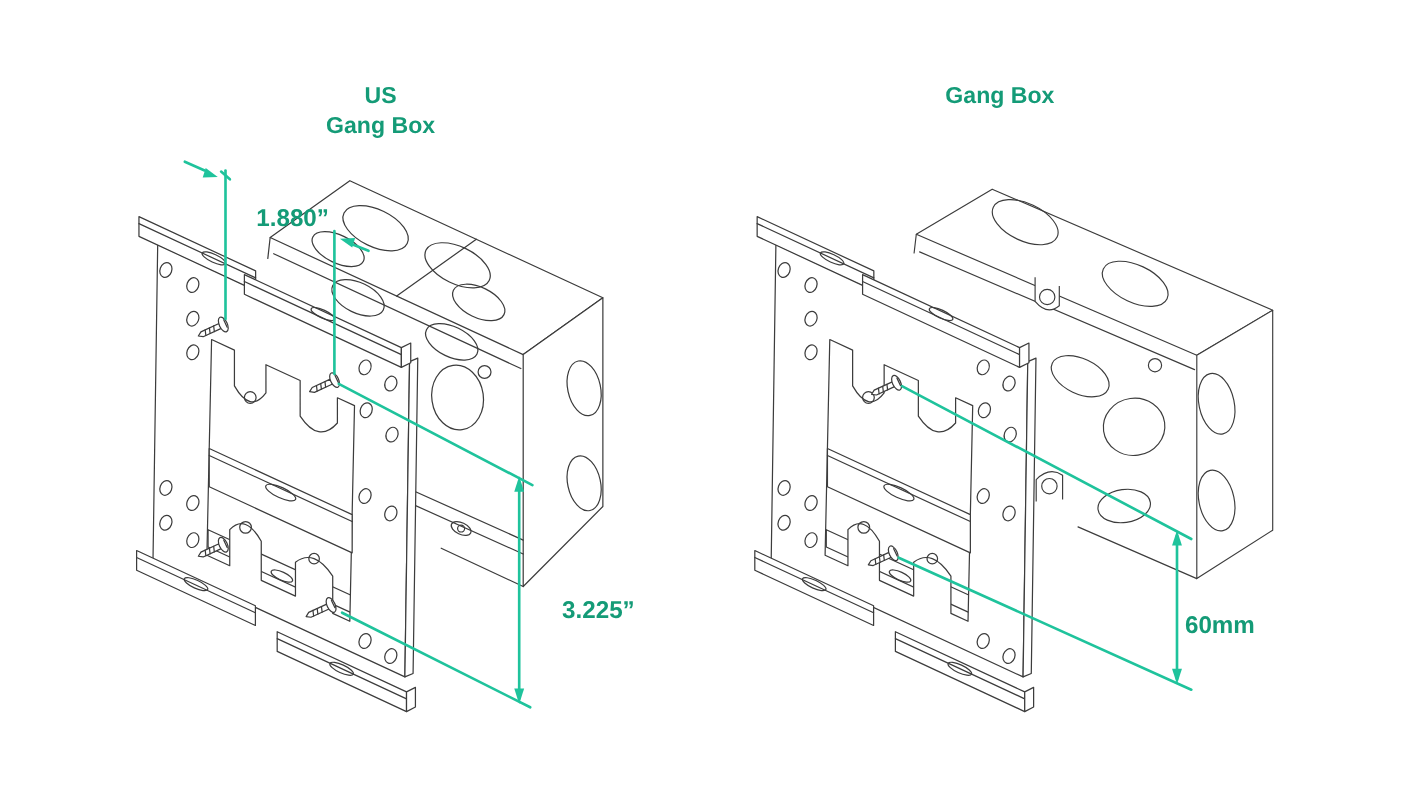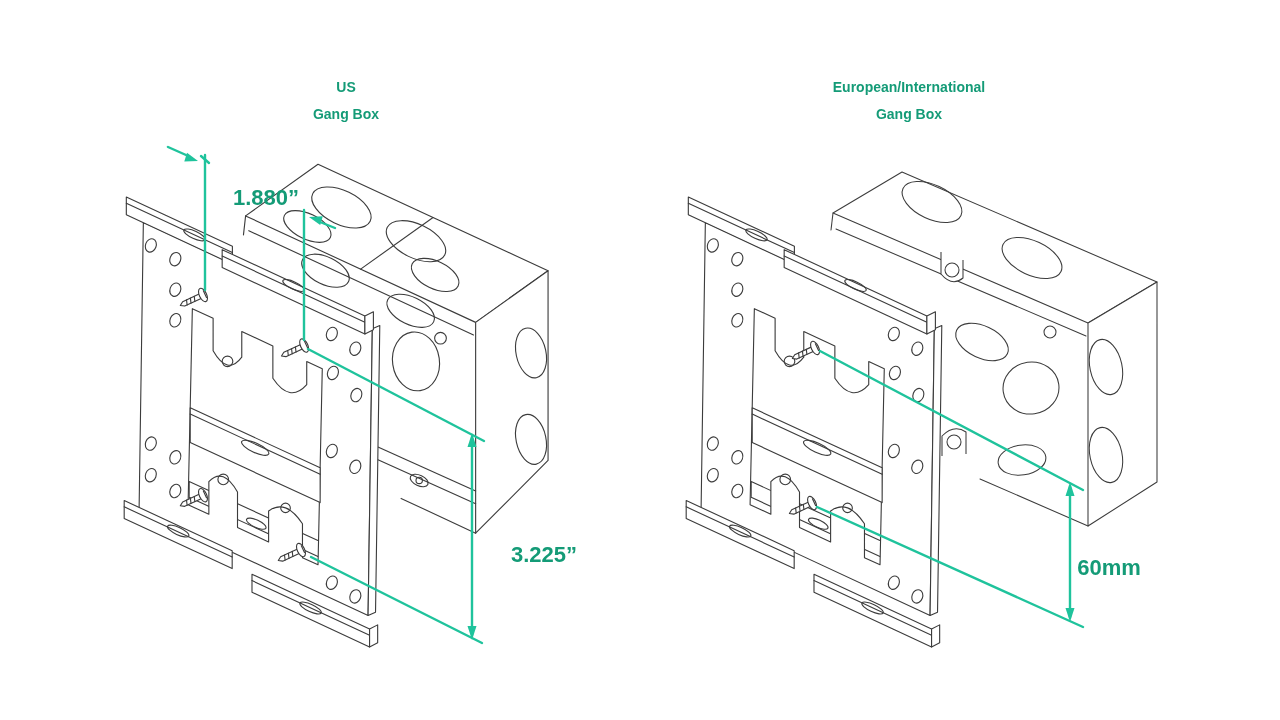--- a/index.html
+++ b/index.html
@@ -6,21 +6,21 @@
     --accent-text:#149b77;
     --accent-line:#1fc39c;
     --line-art:#3c3c3c;
     --bg:#ffffff;
   }
   html,body{margin:0;padding:0;}
   body{width:1280px;height:720px;background:var(--bg);position:relative;overflow:hidden;
        font-family:"Liberation Sans",sans-serif;}
   .stage{position:absolute;inset:0;}
   .title{position:absolute;top:74px;width:300px;text-align:center;
-         font-weight:700;font-size:14px;line-height:27px;color:var(--accent-text);}
+         font-weight:700;font-size:21px;line-height:27px;color:var(--accent-text);}
   .title.us{left:196px;}
   .title.eu{left:759px;}
   .fig{position:absolute;top:130px;width:580px;height:570px;}
   .fig.us{left:88px;}
   .fig.eu{left:650px;}
   .ln{stroke:var(--line-art);fill:none;stroke-width:1.05;stroke-linecap:round;stroke-linejoin:round;}
   .face{stroke:var(--line-art);fill:#fff;stroke-width:1.05;stroke-linejoin:round;}
   .accent{stroke:var(--accent-line);fill:none;stroke-width:2.4;stroke-linecap:round;}
   .accent-fill{fill:var(--accent-line);stroke:none;}
   .dim-label{font-family:"Liberation Sans",sans-serif;font-weight:700;font-size:22px;
@@ -151,21 +151,20 @@
       <line class="accent" x1="220" y1="219" x2="396" y2="311"></line>
       <line class="accent" x1="223" y1="427" x2="394" y2="513"></line>
       <line class="accent" x1="384" y1="308" x2="384" y2="505"></line>
       <path class="accent-fill" d="M384,303 L379.5,317 L388.5,317 Z"></path>
       <path class="accent-fill" d="M384,510 L379.5,496 L388.5,496 Z"></path>
       <text class="dim-label" x="456" y="432">3.225”</text>
     </g>
   </svg>
 
   <div class="title eu">
-    <div>European/International</div>
     <div>Gang Box</div>
   </div>
 
   <svg class="fig eu" viewBox="0 0 580 570">
 
     <g>
       <path class="face" d="M183,83 L252,42 L507,152 L438,193 Z"></path>
       <path class="face" d="M438,193 L507,152 L507,352 L438,396 Z"></path>
       <ellipse class="ln" cx="282" cy="72" rx="32" ry="17" transform="rotate(25 282 72)"></ellipse>
       <ellipse class="ln" cx="382" cy="128" rx="32" ry="17" transform="rotate(25 382 128)"></ellipse>

